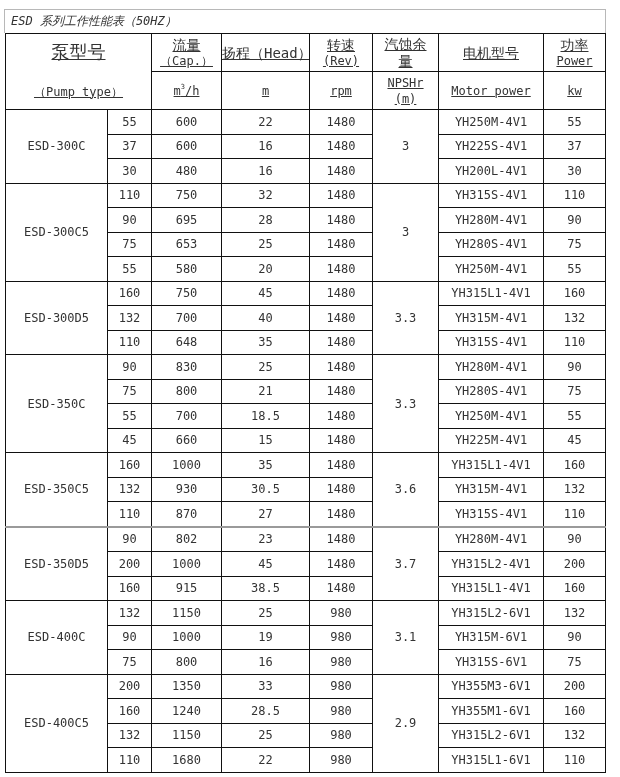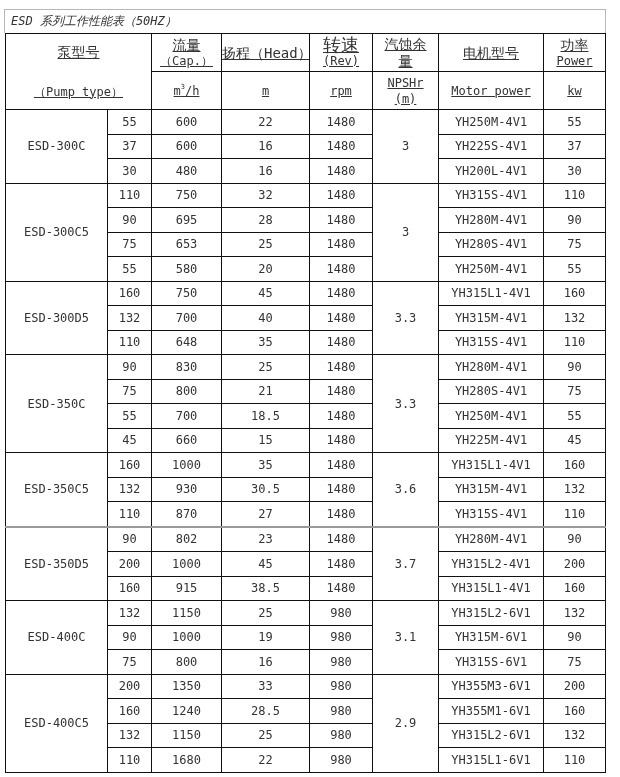--- a/index.html
+++ b/index.html
@@ -39,30 +39,30 @@
     <col style="width:70px">
     <col style="width:88px">
     <col style="width:63px">
     <col style="width:66px">
     <col style="width:105px">
     <col style="width:62px">
   </colgroup>
   <thead>
     <tr>
       <th colspan="2" rowspan="2">
-        <span class="two zh" style="font-size:14px;margin-bottom:24px">泵型号</span>
+        <span class="two zh" style="font-size:18px;margin-bottom:24px">泵型号</span>
         <span class="two">（Pump type）</span>
       </th>
       <th>
         <span class="two" style="font-size:14px">流量</span>
         <span class="two">（Cap.）</span>
       </th>
       <th class="zh">扬程（Head）</th>
       <th>
-        <span class="two" style="font-size:18px">转速</span>
+        <span class="two" style="font-size:14px">转速</span>
         <span class="two">(Rev)</span>
       </th>
       <th class="zh" style="white-space:normal;line-height:17px;padding:0 6px">汽蚀余量</th>
       <th class="zh">电机型号</th>
       <th>
         <span class="two" style="font-size:14px">功率</span>
         <span class="two">Power</span>
       </th>
     </tr>
     <tr>

